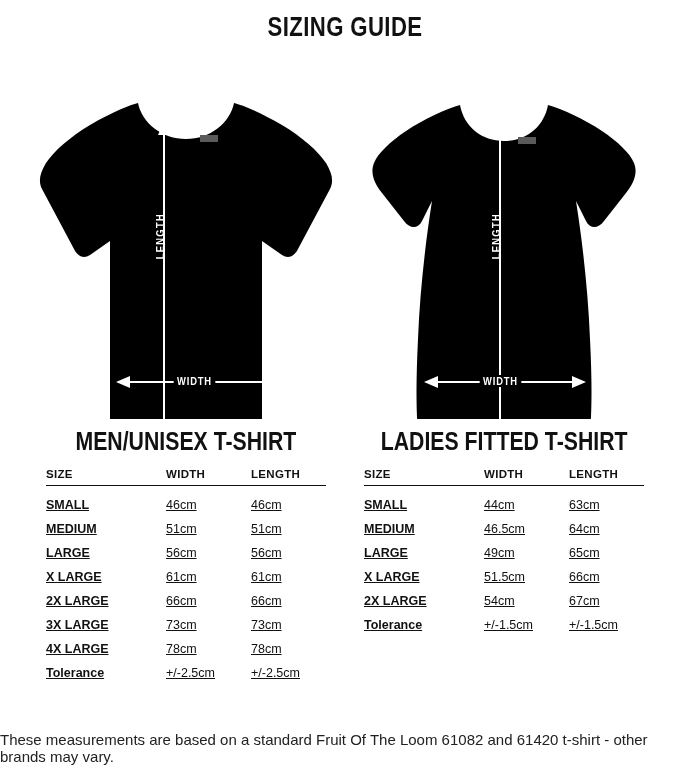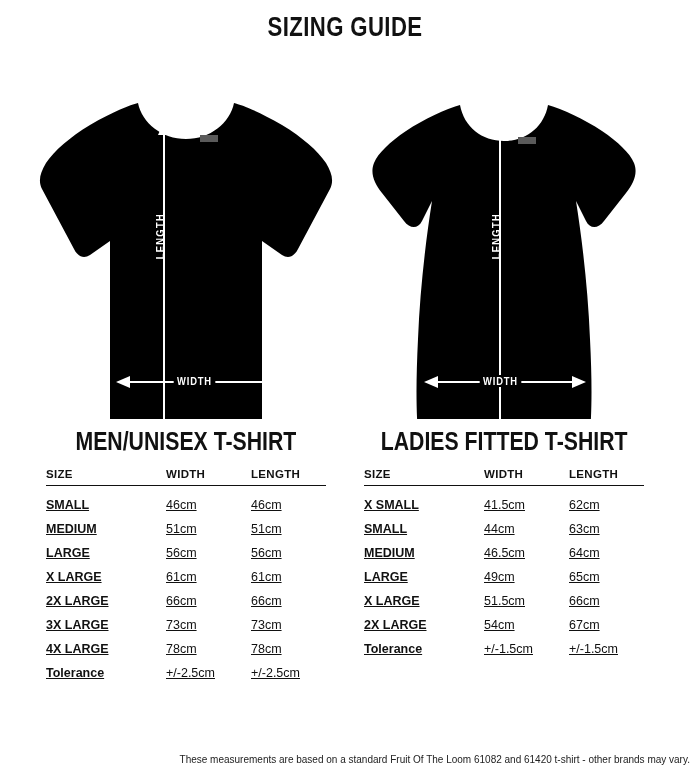--- a/index.html
+++ b/index.html
@@ -102,22 +102,22 @@
     font-weight: bold;
   }
   table.size-table tr:first-child td {
     padding-top: 12px;
   }
   .footnote {
     position: absolute;
     bottom: 10px;
     left: 0;
     width: 100%;
-    text-align: right;
-    font-size: 10px;
+    text-align: left;
+    font-size: 15px;
     color: #222222;
   }
 </style>
 </head>
 <body>
 
 <h1 class="page-title">SIZING GUIDE</h1>
 
 <div class="columns">
 
@@ -263,25 +263,20 @@
     <table class="size-table">
       <thead>
         <tr>
           <th class="col-size">SIZE</th>
           <th class="col-width">WIDTH</th>
           <th class="col-length">LENGTH</th>
         </tr>
       </thead>
       <tbody>
         <tr>
-          <td>X SMALL</td>
-          <td>41.5cm</td>
-          <td>62cm</td>
-        </tr>
-        <tr>
           <td>SMALL</td>
           <td>44cm</td>
           <td>63cm</td>
         </tr>
         <tr>
           <td>MEDIUM</td>
           <td>46.5cm</td>
           <td>64cm</td>
         </tr>
         <tr>

